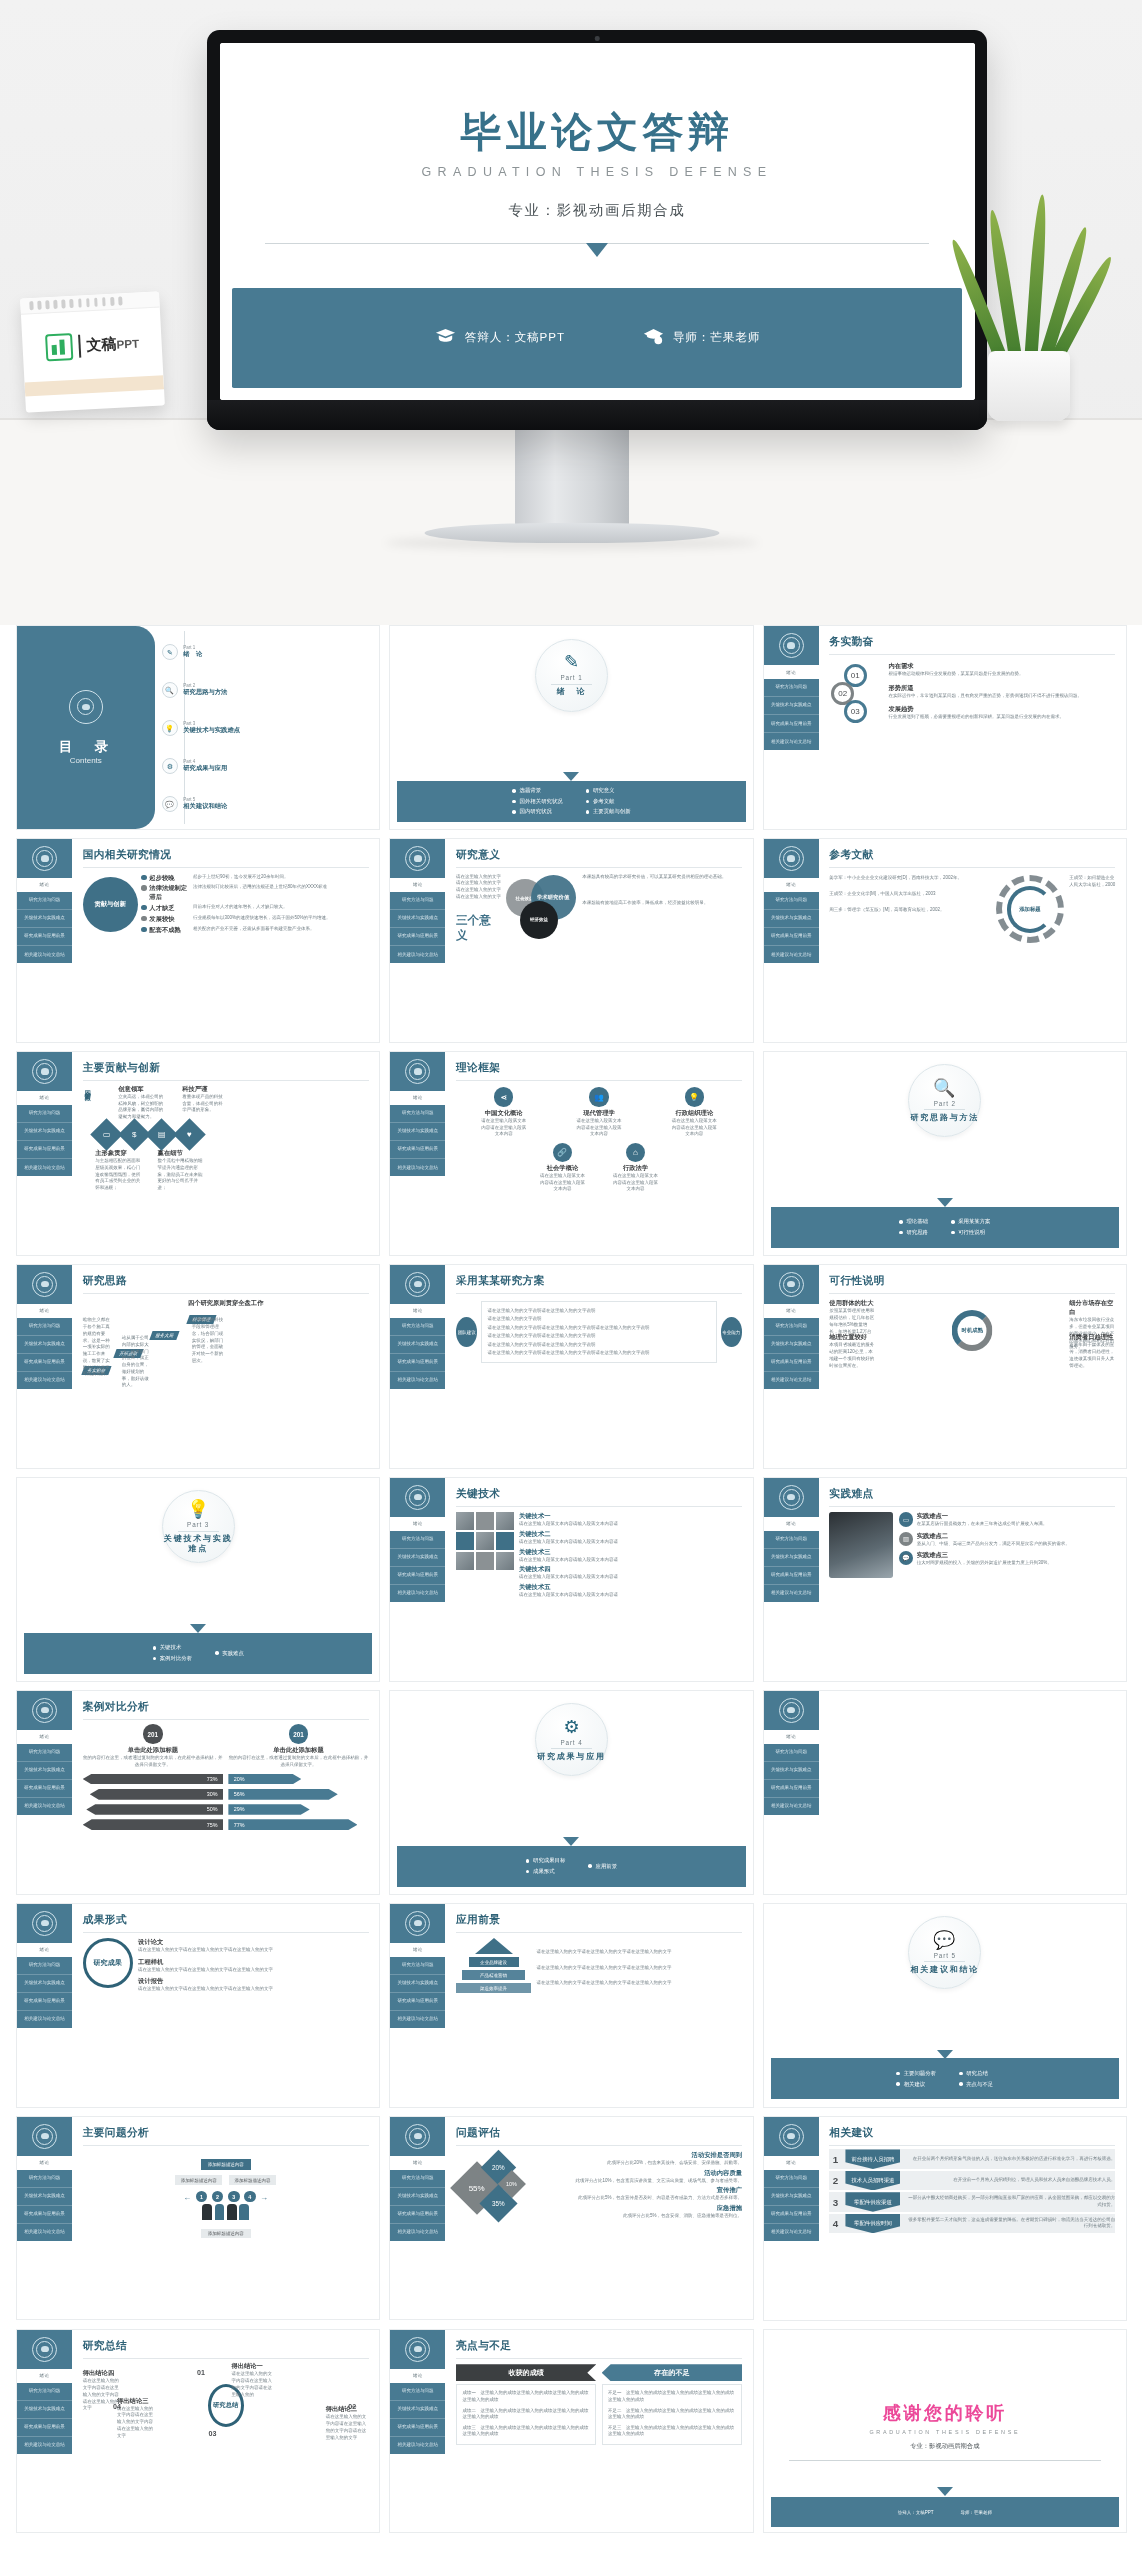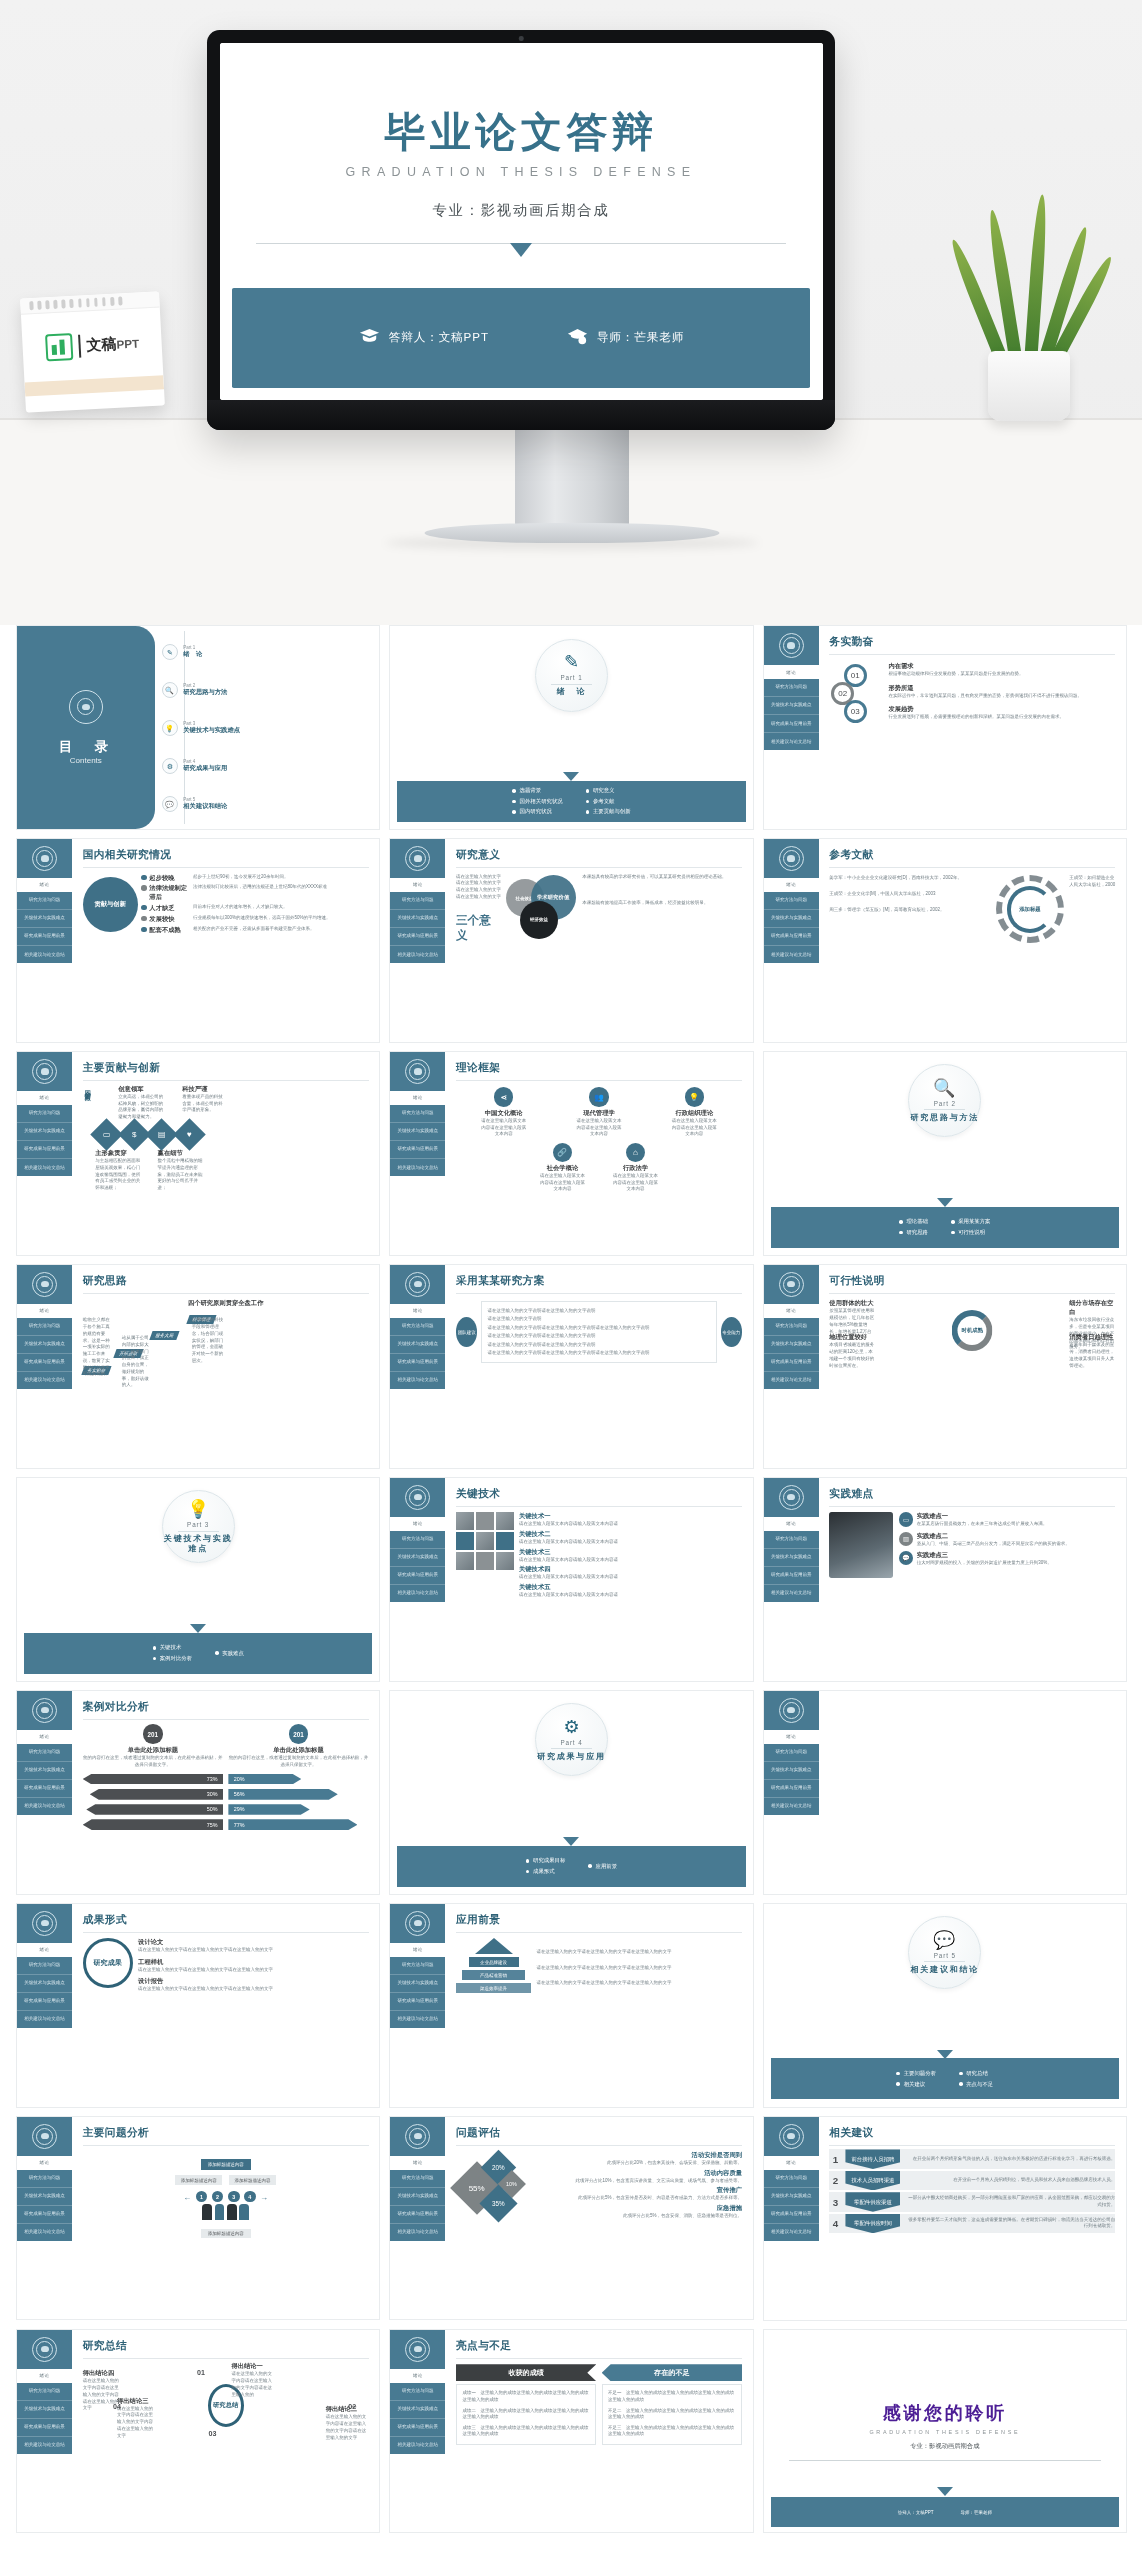--- a/index.html
+++ b/index.html
@@ -8,21 +8,21 @@
     font-family:"Liberation Sans","DejaVu Sans",sans-serif;
     background:#ffffff; width:1143px; height:2576px; overflow:hidden;
     position:relative;
   }
   
   .hero{ position:relative; width:1143px; height:625px;
     background:linear-gradient(180deg,#f2f2f2 0%,#efefef 60%,#ededed 100%); overflow:hidden;}
   .desk{position:absolute;left:0;bottom:0;width:1143px;height:205px;background:#f7f6f4;}
   .desk-line{position:absolute;left:0;bottom:205px;width:1143px;height:1.8px;background:#e3e2e0;}
 
-  .monitor{position:absolute;left:207px;top:30px;width:628px;height:400px;
+  .monitor{position:absolute;left:207px;top:30px;width:780px;height:400px;
     background:#111214;border-radius:12.5px;padding:12.5px 12.5px 30px 12.5px;
     box-shadow:0 16px 36px rgba(0,0,0,.18);}
   .m-cam{position:absolute;left:50%;top:6.3px;transform:translateX(-50%);
     width:4.5px;height:4.5px;border-radius:50%;background:#3a3d41;}
   .screen{width:100%;height:100%;background:#fff;border-radius:2.7px;position:relative;overflow:hidden;}
   .m-chin{position:absolute;left:0;bottom:0;width:100%;height:30px;
     background:linear-gradient(180deg,#1b1c1f,#0d0e10);border-radius:0 0 12.5px 12.5px;}
   .stand-neck{position:absolute;left:50%;top:430px;transform:translateX(-50%);
     width:114px;height:96px;background:linear-gradient(90deg,#c9ccd0,#e7e9eb 35%,#d3d6d9 70%,#b9bdc1);}
   .stand-base{position:absolute;left:50%;top:523px;transform:translateX(-50%);
@@ -125,21 +125,21 @@
   .circ-num{width:23px;height:23px;border-radius:50%;border:3.6px solid #487a92;
     display:flex;align-items:center;justify-content:center;font-size:8px;color:#4c4f52;}
   .circ-num.grey{border-color:#7d8385;}
   .dia{transform:rotate(45deg);display:flex;align-items:center;justify-content:center;}
   .dia span{transform:rotate(-45deg);color:#fff;font-size:8px;}
   .chev{background:#3f7087;color:#fff;font-size:5.4px;display:flex;align-items:center;
     justify-content:center;height:19.6px;
     clip-path:polygon(0 0,100% 0,100% 65%,50% 100%,0 65%);}
   .photo{background:linear-gradient(135deg,#9aa3a8,#6f7a80);}
   .final{display:flex;flex-direction:column;align-items:center;justify-content:center;height:100%;}
-  .final-t{font-size:18px;font-weight:bold;color:#4c1d95;letter-spacing:2.7px;}
+  .final-t{font-size:18px;font-weight:bold;color:#ec4899;letter-spacing:2.7px;}
   .final-s{font-size:5.4px;color:#8c9396;letter-spacing:2.7px;margin-top:3.6px;}
   .final-m{font-size:6.3px;color:#4a5256;margin-top:7.1px;}
   .final-rule{width:86%;height:0.9px;background:#cfd6d9;margin:9px auto 0;position:relative;}
   .final-band{position:absolute;left:7.1px;right:7.1px;bottom:5.4px;height:30px;background:#487a92;
     display:flex;align-items:center;justify-content:center;gap:27px;color:#fff;font-size:4.5px;}
   .stack{display:flex;flex-direction:column;gap:2.7px;}
   .row{display:flex;}
   .fill{flex:1;}
   .box-card{border:0.9px solid #dfe5e8;padding:5.4px;}
   .hdr-dark{background:#3c3f41;color:#fff;font-size:7.1px;font-weight:bold;text-align:center;padding:3.6px 0;

